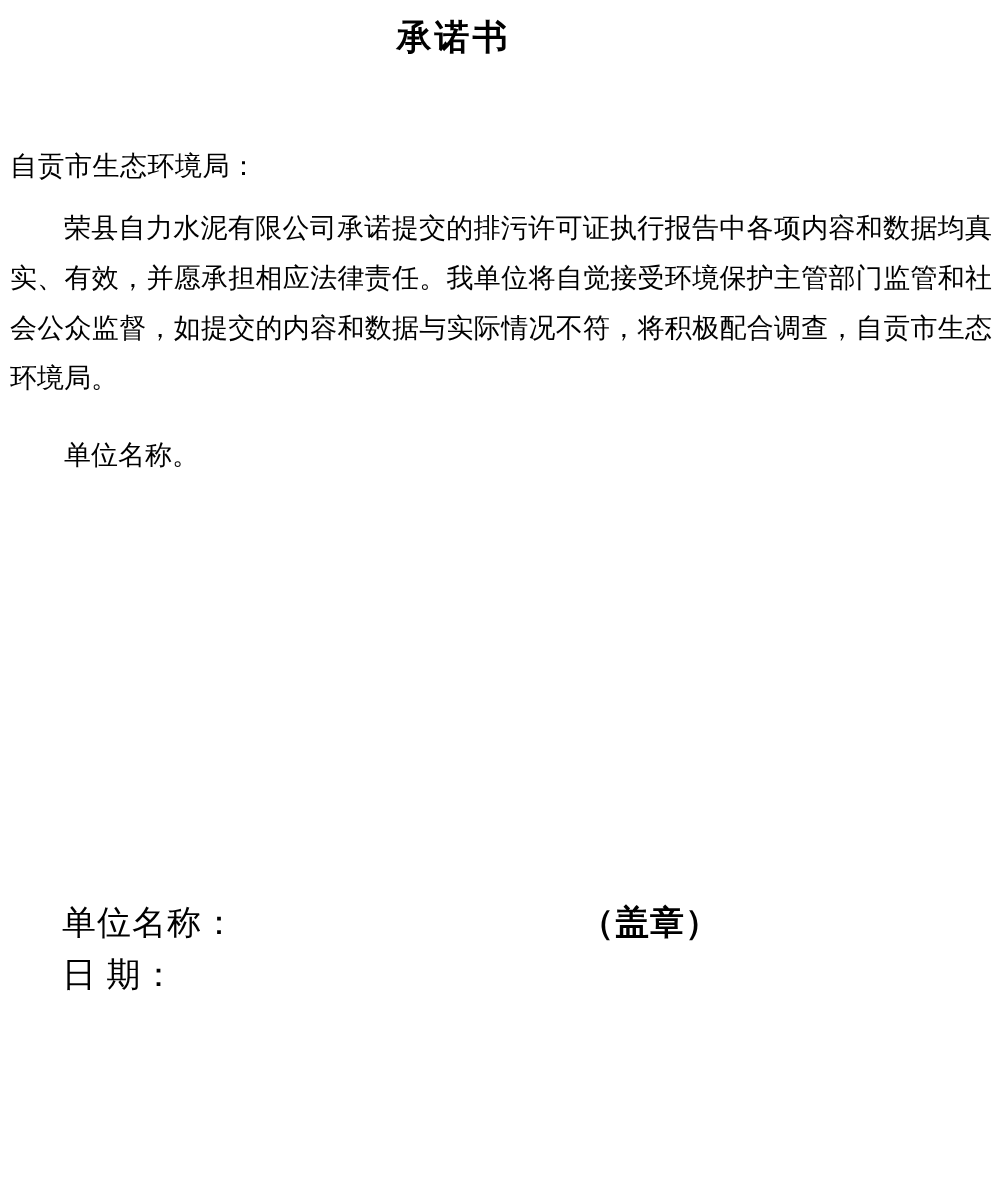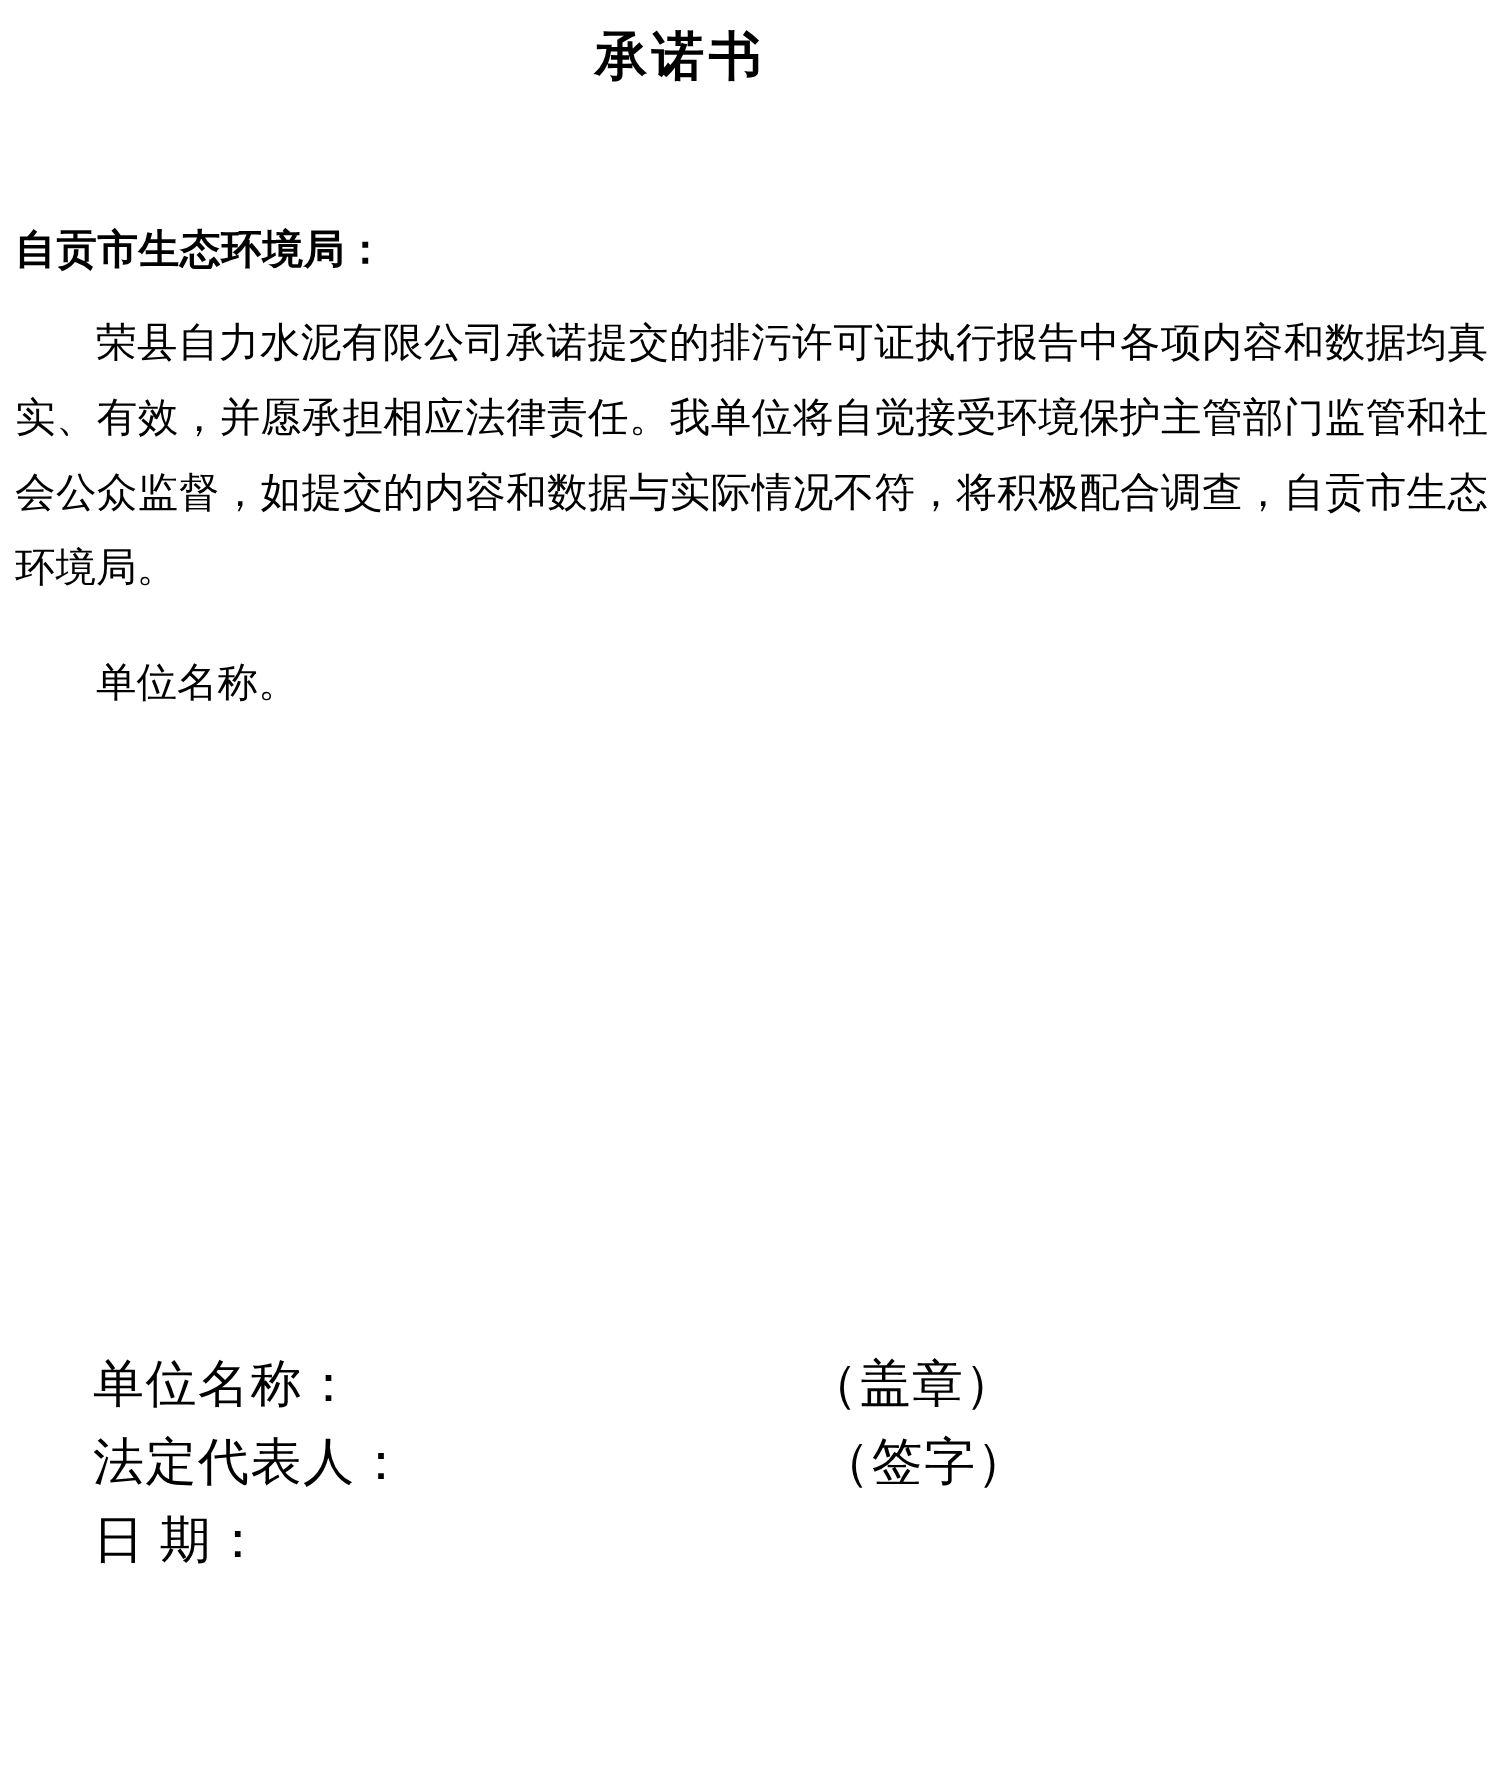--- a/index.html
+++ b/index.html
@@ -30,21 +30,20 @@
     margin: 0;
     padding-top: 14px;
   }
   .addressee {
     position: absolute;
     left: 10px;
     top: 148px;
     font-size: 27px;
     letter-spacing: 0.5px;
     white-space: nowrap;
-    font-weight: bold;
   }
   .body-text {
     position: absolute;
     left: 10px;
     top: 203px;
     width: 982px;
     font-size: 27px;
     line-height: 50px;
     text-align: justify;
     text-justify: inter-ideograph;
@@ -75,21 +74,21 @@
     position: absolute;
     left: 62px;
     top: 0;
     white-space: nowrap;
   }
   .sig-note {
     position: absolute;
     top: 0;
     white-space: nowrap;
   }
-  .note-seal { left: 538px; }
+  .note-seal { left: 580px; font-weight: bold; }
   .note-sign { left: 546px; }
   .sig-row-date { height: 52px; }
 </style>
 </head>
 <body>
 
 <div class="page">
 
   <h1 class="doc-title">承诺书</h1>
 
@@ -99,24 +98,20 @@
 
   <div class="closing">单位名称。</div>
 
   <div class="signature-block">
 
     <div class="sig-row">
       <span class="sig-label">单位名称：</span>
       <span class="sig-note note-seal">（盖章）</span>
     </div>
 
-    <div class="sig-row">
-      <span class="sig-label">法定代表人：</span>
-      <span class="sig-note note-sign">（签字）</span>
-    </div>
 
     <div class="sig-row sig-row-date">
       <span class="sig-label">日  期：</span>
     </div>
 
   </div>
 
 </div>
 
 </body></html>

